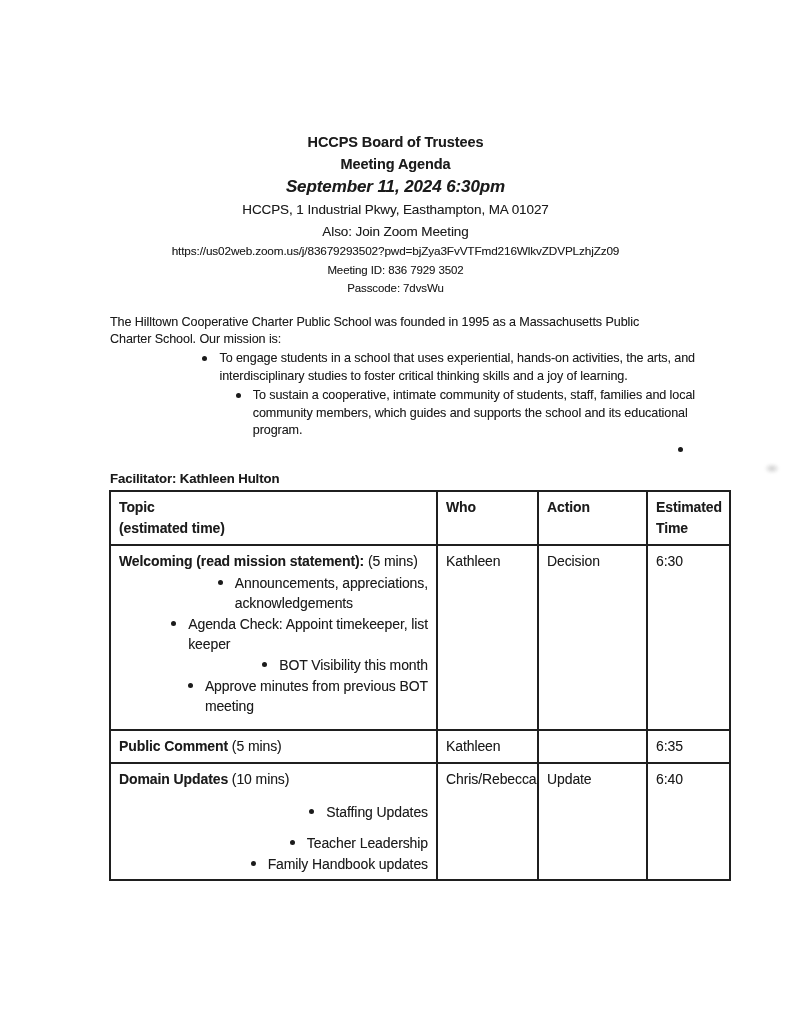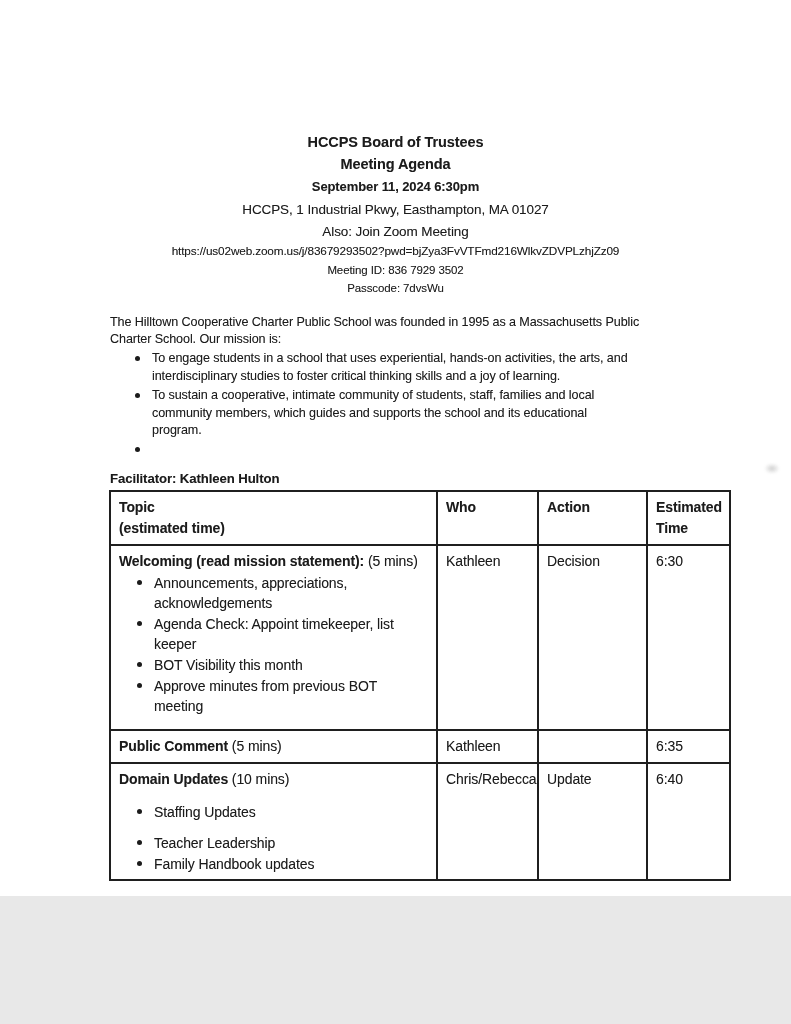--- a/index.html
+++ b/index.html
@@ -3,54 +3,55 @@
 <meta charset="utf-8">
 <style>
   html, body {
     margin: 0;
     padding: 0;
     background: #e8e8e8;
   }
   .page {
     position: relative;
     width: 791px;
-    height: 896px;
+    height: 1024px;
     margin: 0 auto;
     background: #ffffff;
     font-family: "Liberation Sans", "DejaVu Sans", sans-serif;
     color: #1b1b1b;
     overflow: hidden;
     text-shadow: 0 0 0.5px rgba(40,40,40,0.35);
     letter-spacing: -0.1px;
   }
   
   .doc-header {
     padding-top: 131px;
     text-align: center;
   }
   .hl { white-space: pre-line; }
   .hl-title    { font-size: 14.5px; font-weight: bold; line-height: 22px; }
   .hl-subtitle { font-size: 14.5px; font-weight: bold; line-height: 22px; }
-  .hl-datetime { font-size: 13px;   font-weight: bold; line-height: 23px; }
+  .hl-datetime { font-size: 17px;   font-weight: bold; line-height: 23px; font-style: italic; }
   .hl-location { font-size: 13.5px; line-height: 23px; }
   .hl-zoom     { font-size: 13.5px; line-height: 21px; }
   .hl-url      { font-size: 11.8px; line-height: 18.5px; letter-spacing: -0.15px; }
   .hl-small    { font-size: 11.5px; line-height: 18px; }
   
   .mission {
     margin: 17px 0 11px 110px;
     width: 585px;
     font-size: 12.6px;
     line-height: 17.4px;
   }
   .mission-intro { margin: 0; white-space: pre-line; }
   .bullet-item {
     display: flex;
     align-items: flex-start;
     margin-top: 2px;
+    justify-content: flex-end;
   }
   .bullet-dot {
     flex: none;
     width: 5px;
     height: 5px;
     border-radius: 50%;
     background: #1b1b1b;
     margin: 6px 12px 0 25px;
   }
   .bullet-text { white-space: pre-line; }

